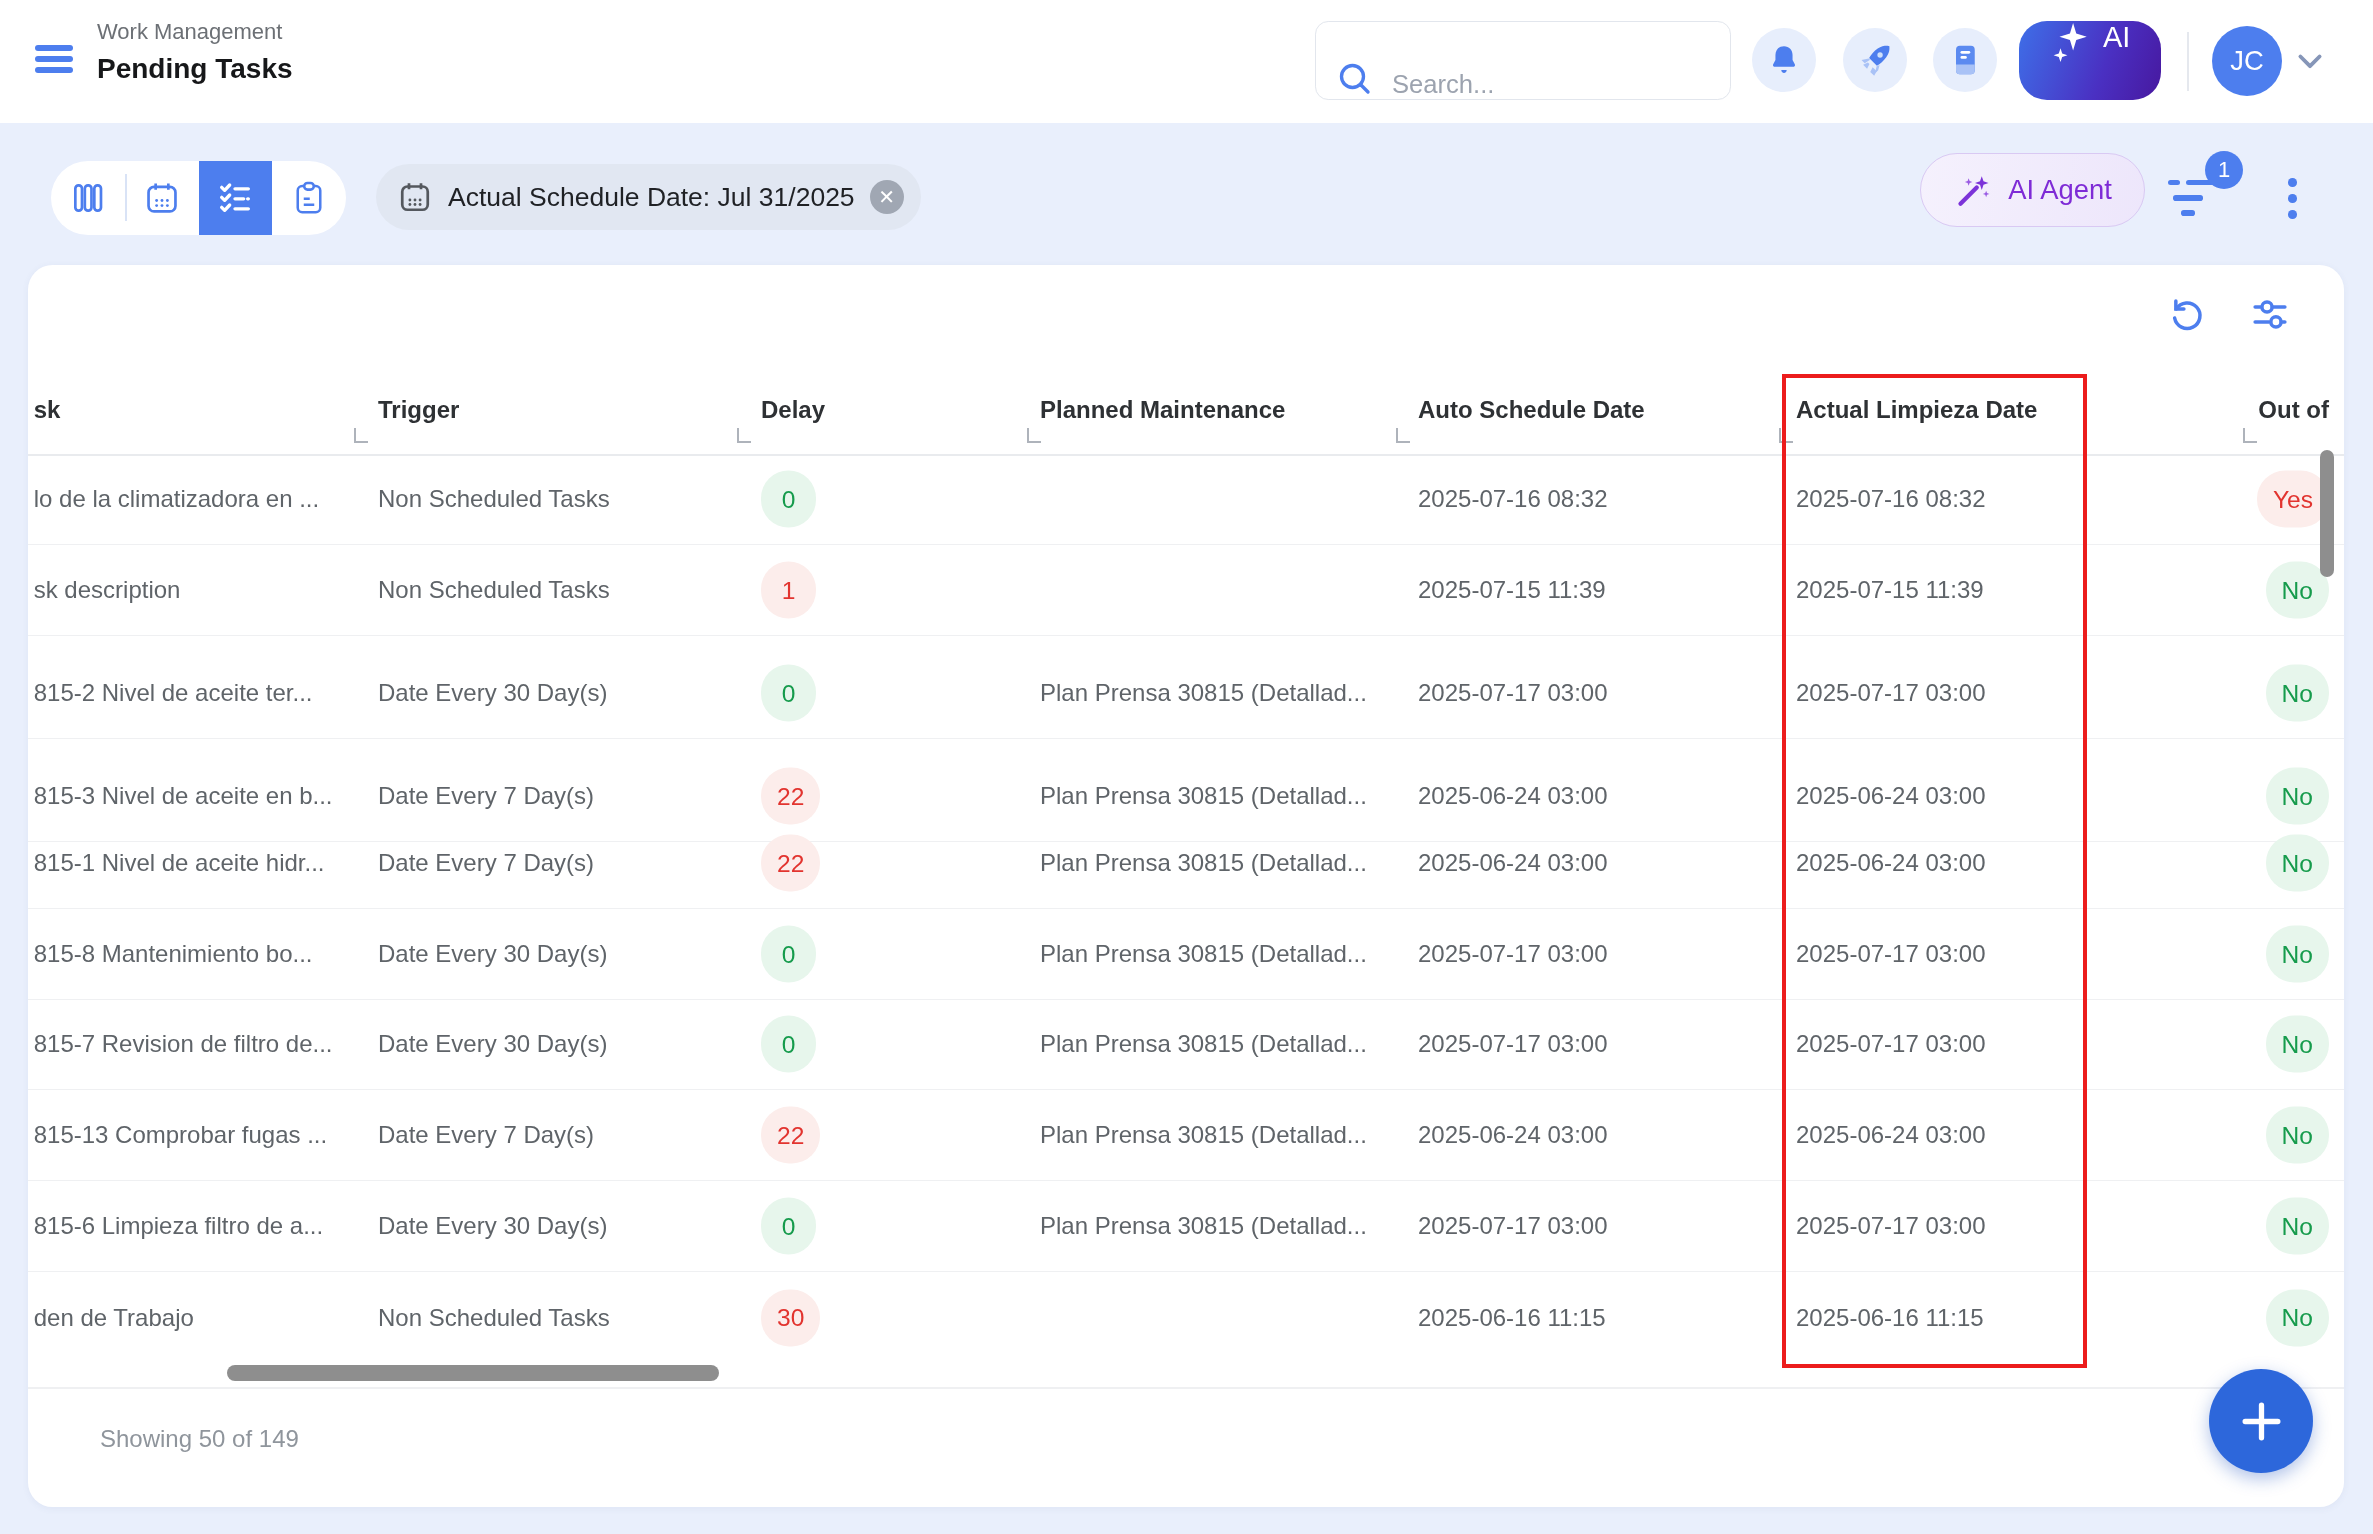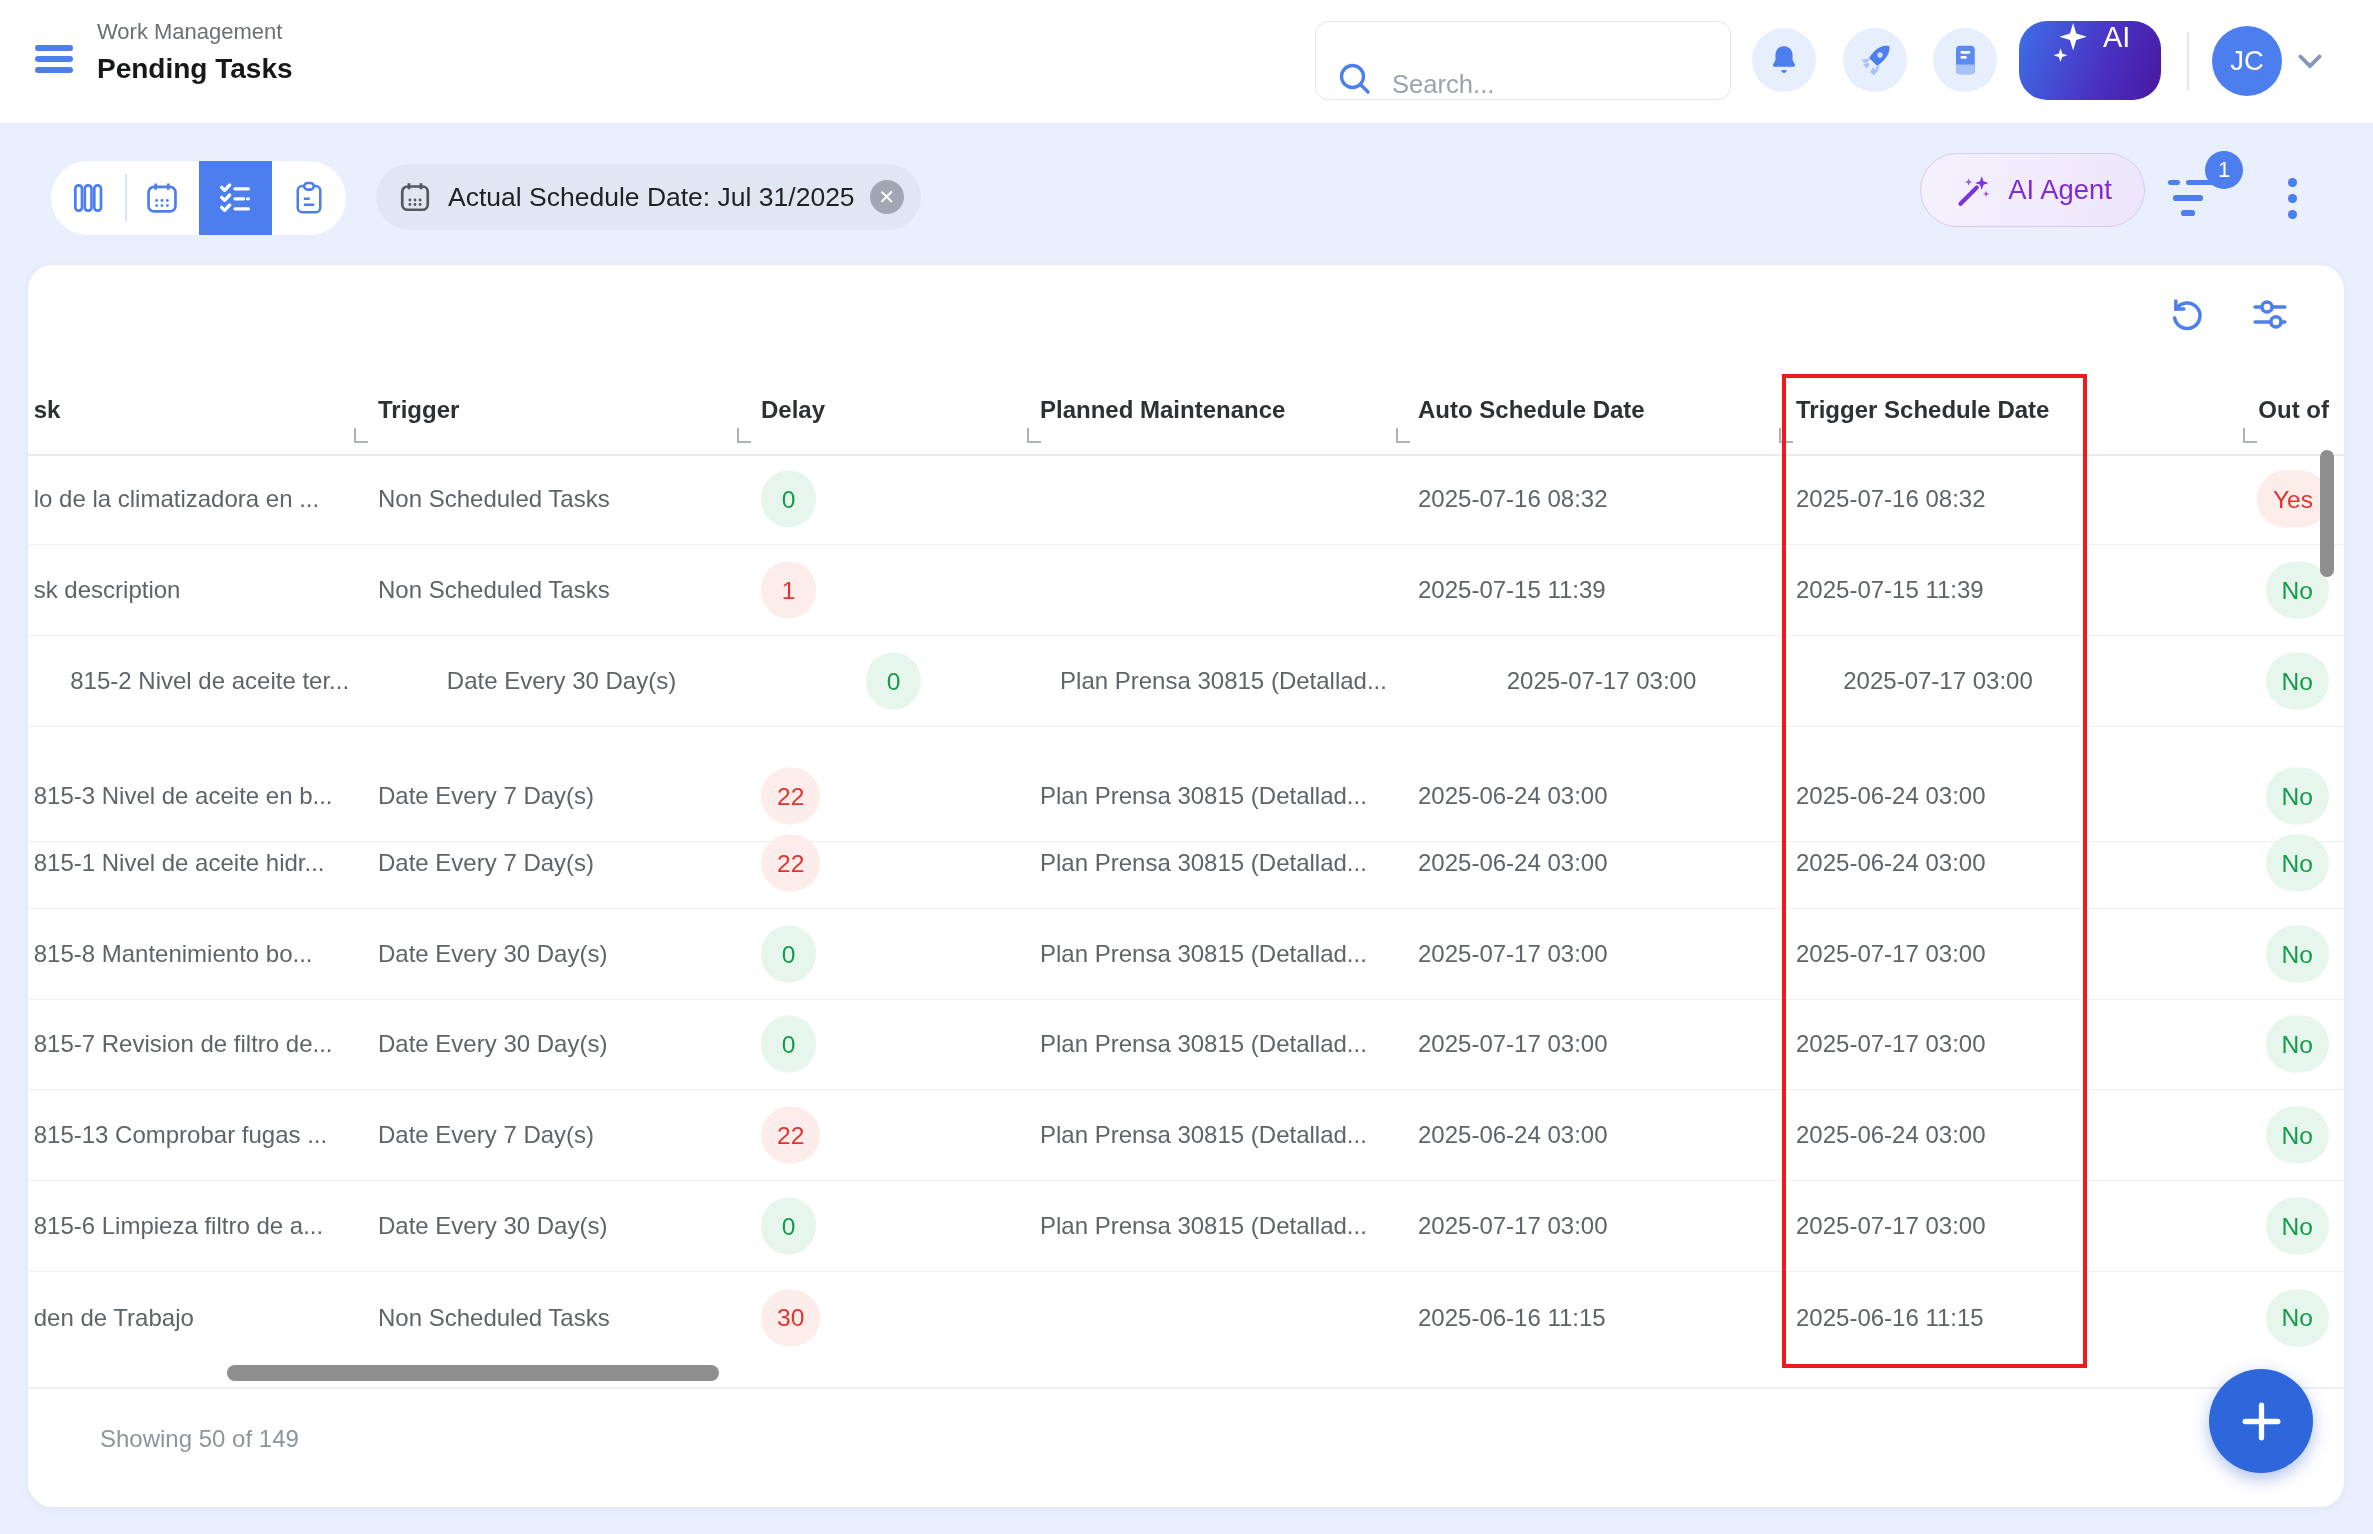--- a/index.html
+++ b/index.html
@@ -245,21 +245,21 @@
       </svg>
     </span>
   </div>
 
   <div class="thead">
     <div class="th col-task">sk</div>
     <div class="th col-trigger">Trigger</div>
     <div class="th col-delay">Delay</div>
     <div class="th col-planned">Planned Maintenance</div>
     <div class="th col-auto">Auto Schedule Date</div>
-    <div class="th col-actual">Trigger Schedule Date</div>
+    <div class="th col-actual">Actual Limpieza Date</div>
     <div class="th col-out" style="left:auto;">Out of</div>
   </div>
   <div class="resize-handle" style="left:326px;"></div>
   <div class="resize-handle" style="left:709px;"></div>
   <div class="resize-handle" style="left:999px;"></div>
   <div class="resize-handle" style="left:1368px;"></div>
   <div class="resize-handle" style="left:1751px;"></div>
   <div class="resize-handle" style="left:2215px;"></div>
   <div class="thead-border"></div>
 
@@ -274,21 +274,21 @@
   </div>
   <div class="row" style="top:280px;">
     <span class="cell col-task">sk description</span>
     <span class="cell col-trigger">Non Scheduled Tasks</span>
     <span class="cell col-delay"><span class="pill c-red">1</span></span>
     <span class="cell col-planned"></span>
     <span class="cell col-auto">2025-07-15 11:39</span>
     <span class="cell col-actual">2025-07-15 11:39</span>
     <span class="cell out-cell"><span class="pill c-green">No</span></span>
   </div>
-  <div class="row" style="top:371px;text-align:center;">
+  <div class="row" style="top:383px;">
     <span class="cell col-task">815-2 Nivel de aceite ter...</span>
     <span class="cell col-trigger">Date Every 30 Day(s)</span>
     <span class="cell col-delay"><span class="pill c-green">0</span></span>
     <span class="cell col-planned">Plan Prensa 30815 (Detallad...</span>
     <span class="cell col-auto">2025-07-17 03:00</span>
     <span class="cell col-actual">2025-07-17 03:00</span>
     <span class="cell out-cell"><span class="pill c-green">No</span></span>
   </div>
   <div class="row" style="top:486px;">
     <span class="cell col-task">815-3 Nivel de aceite en b...</span>

